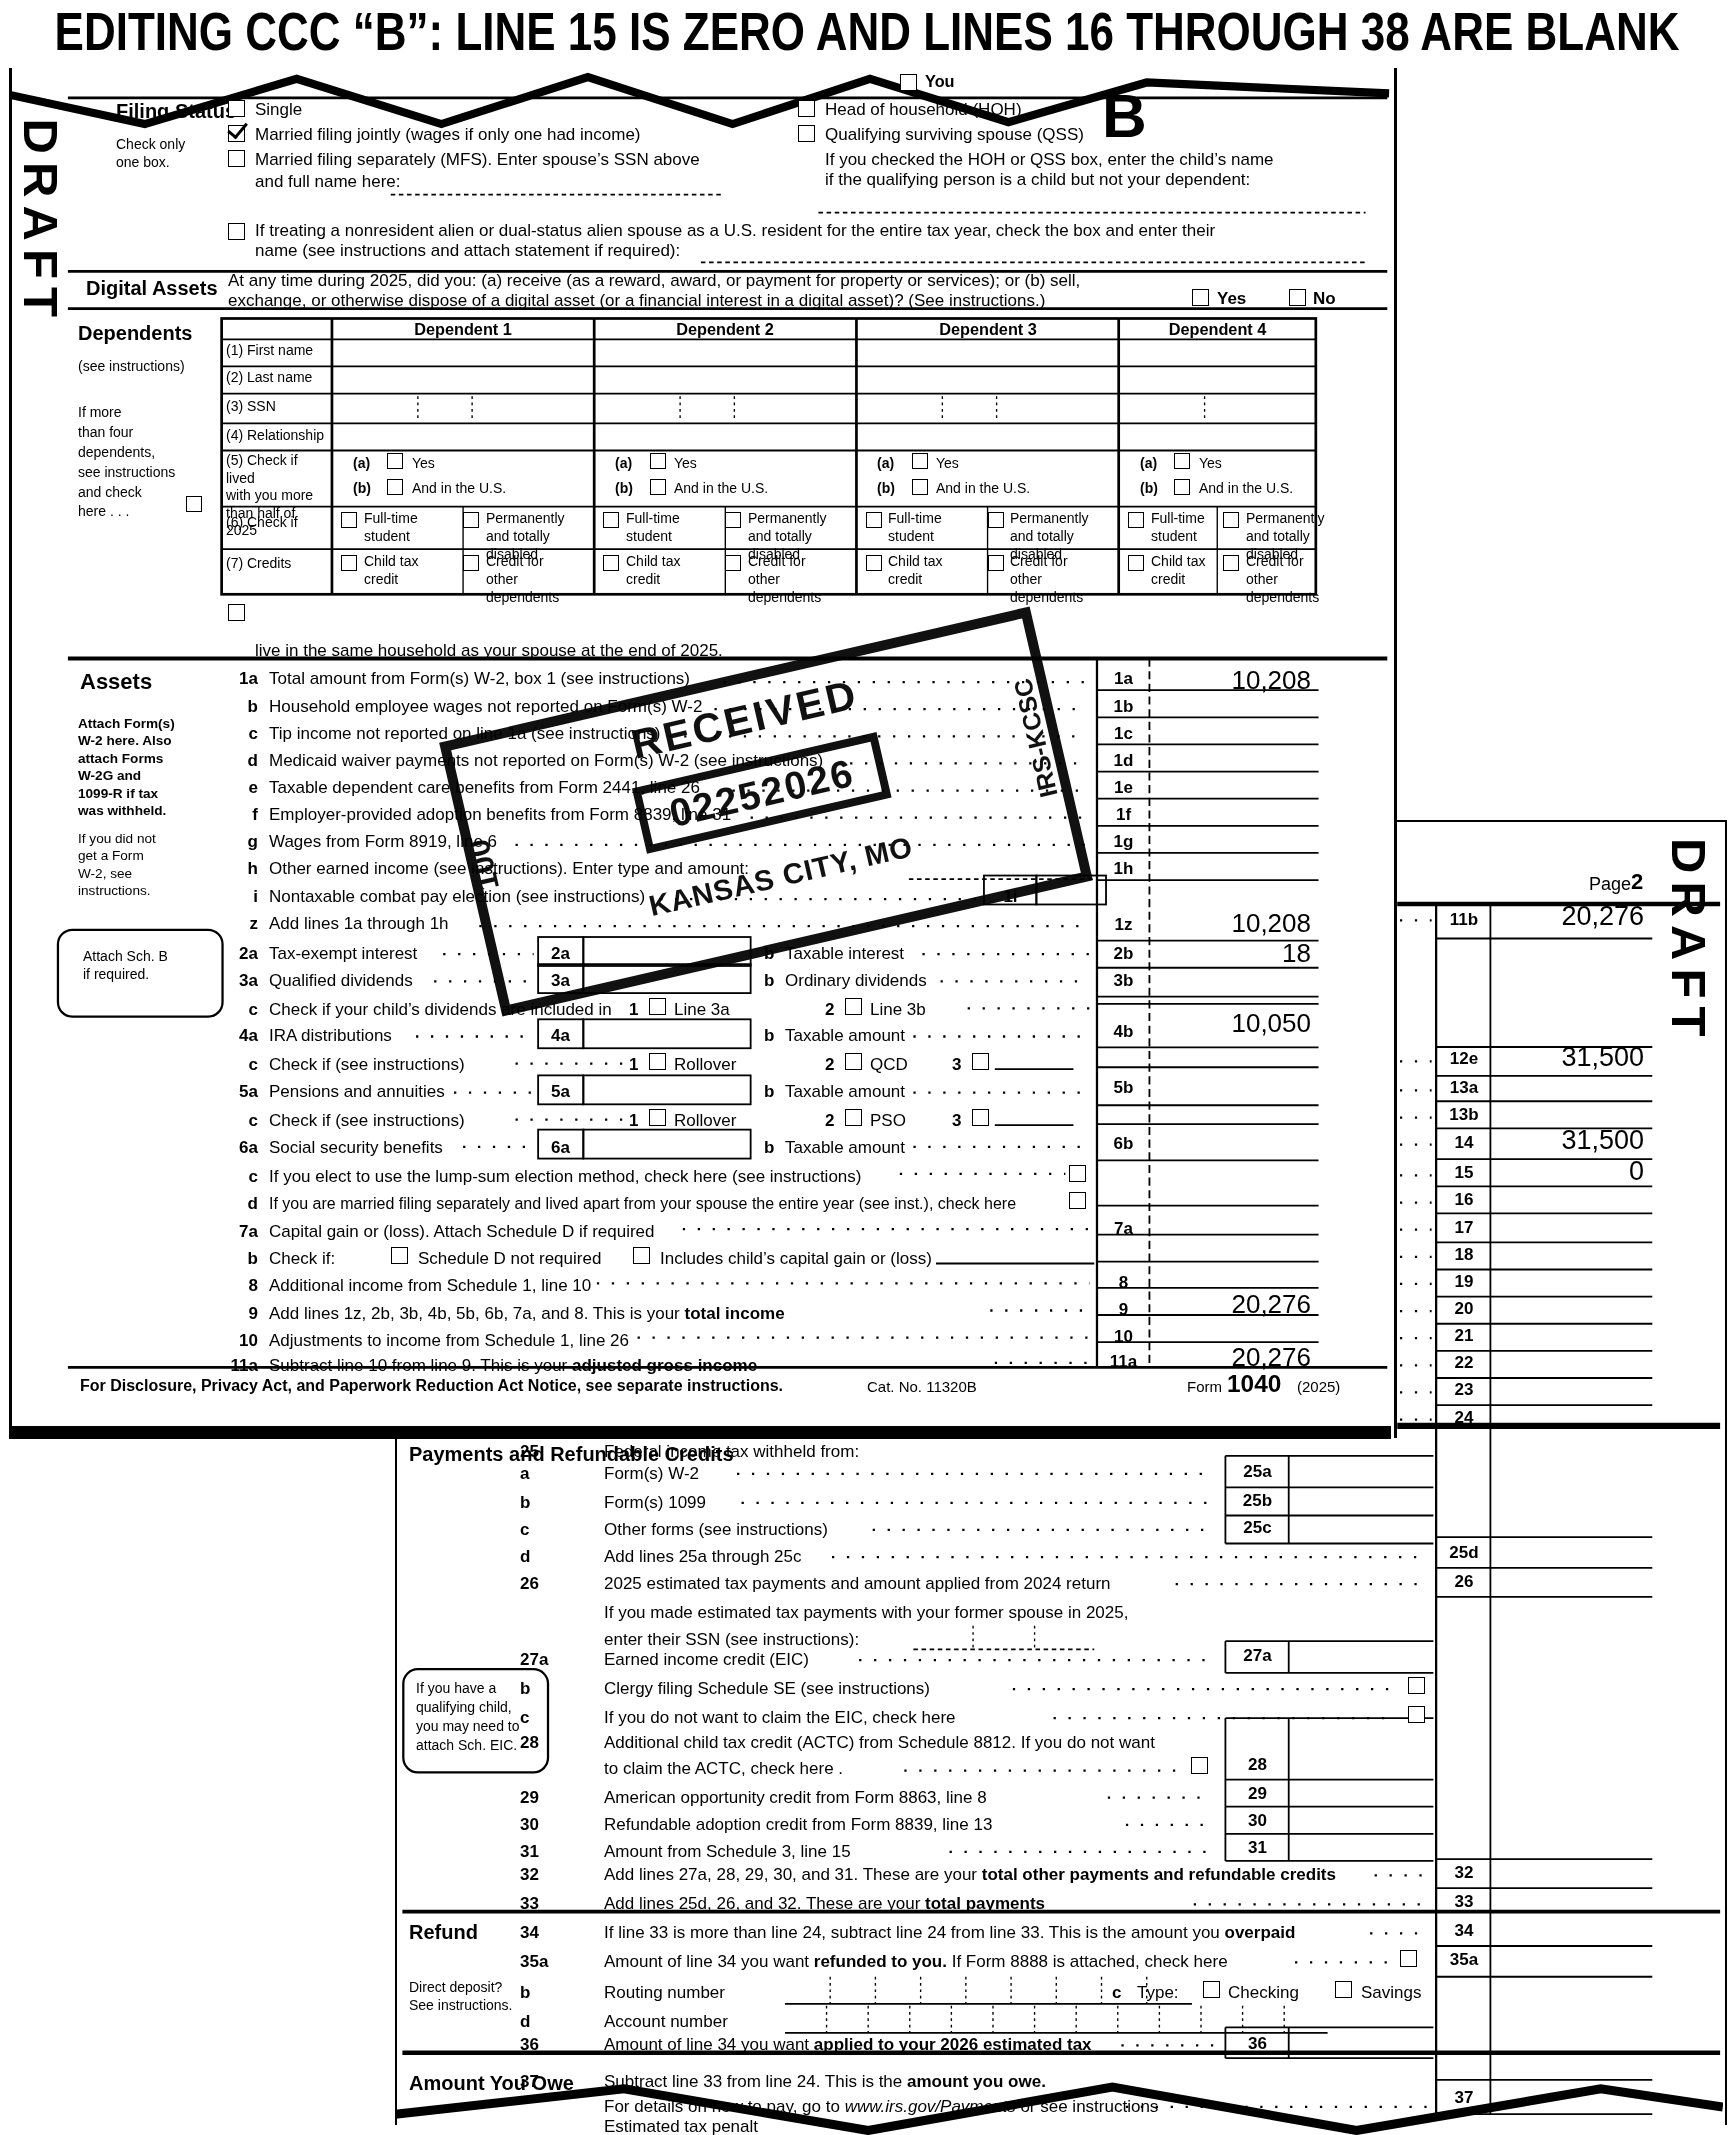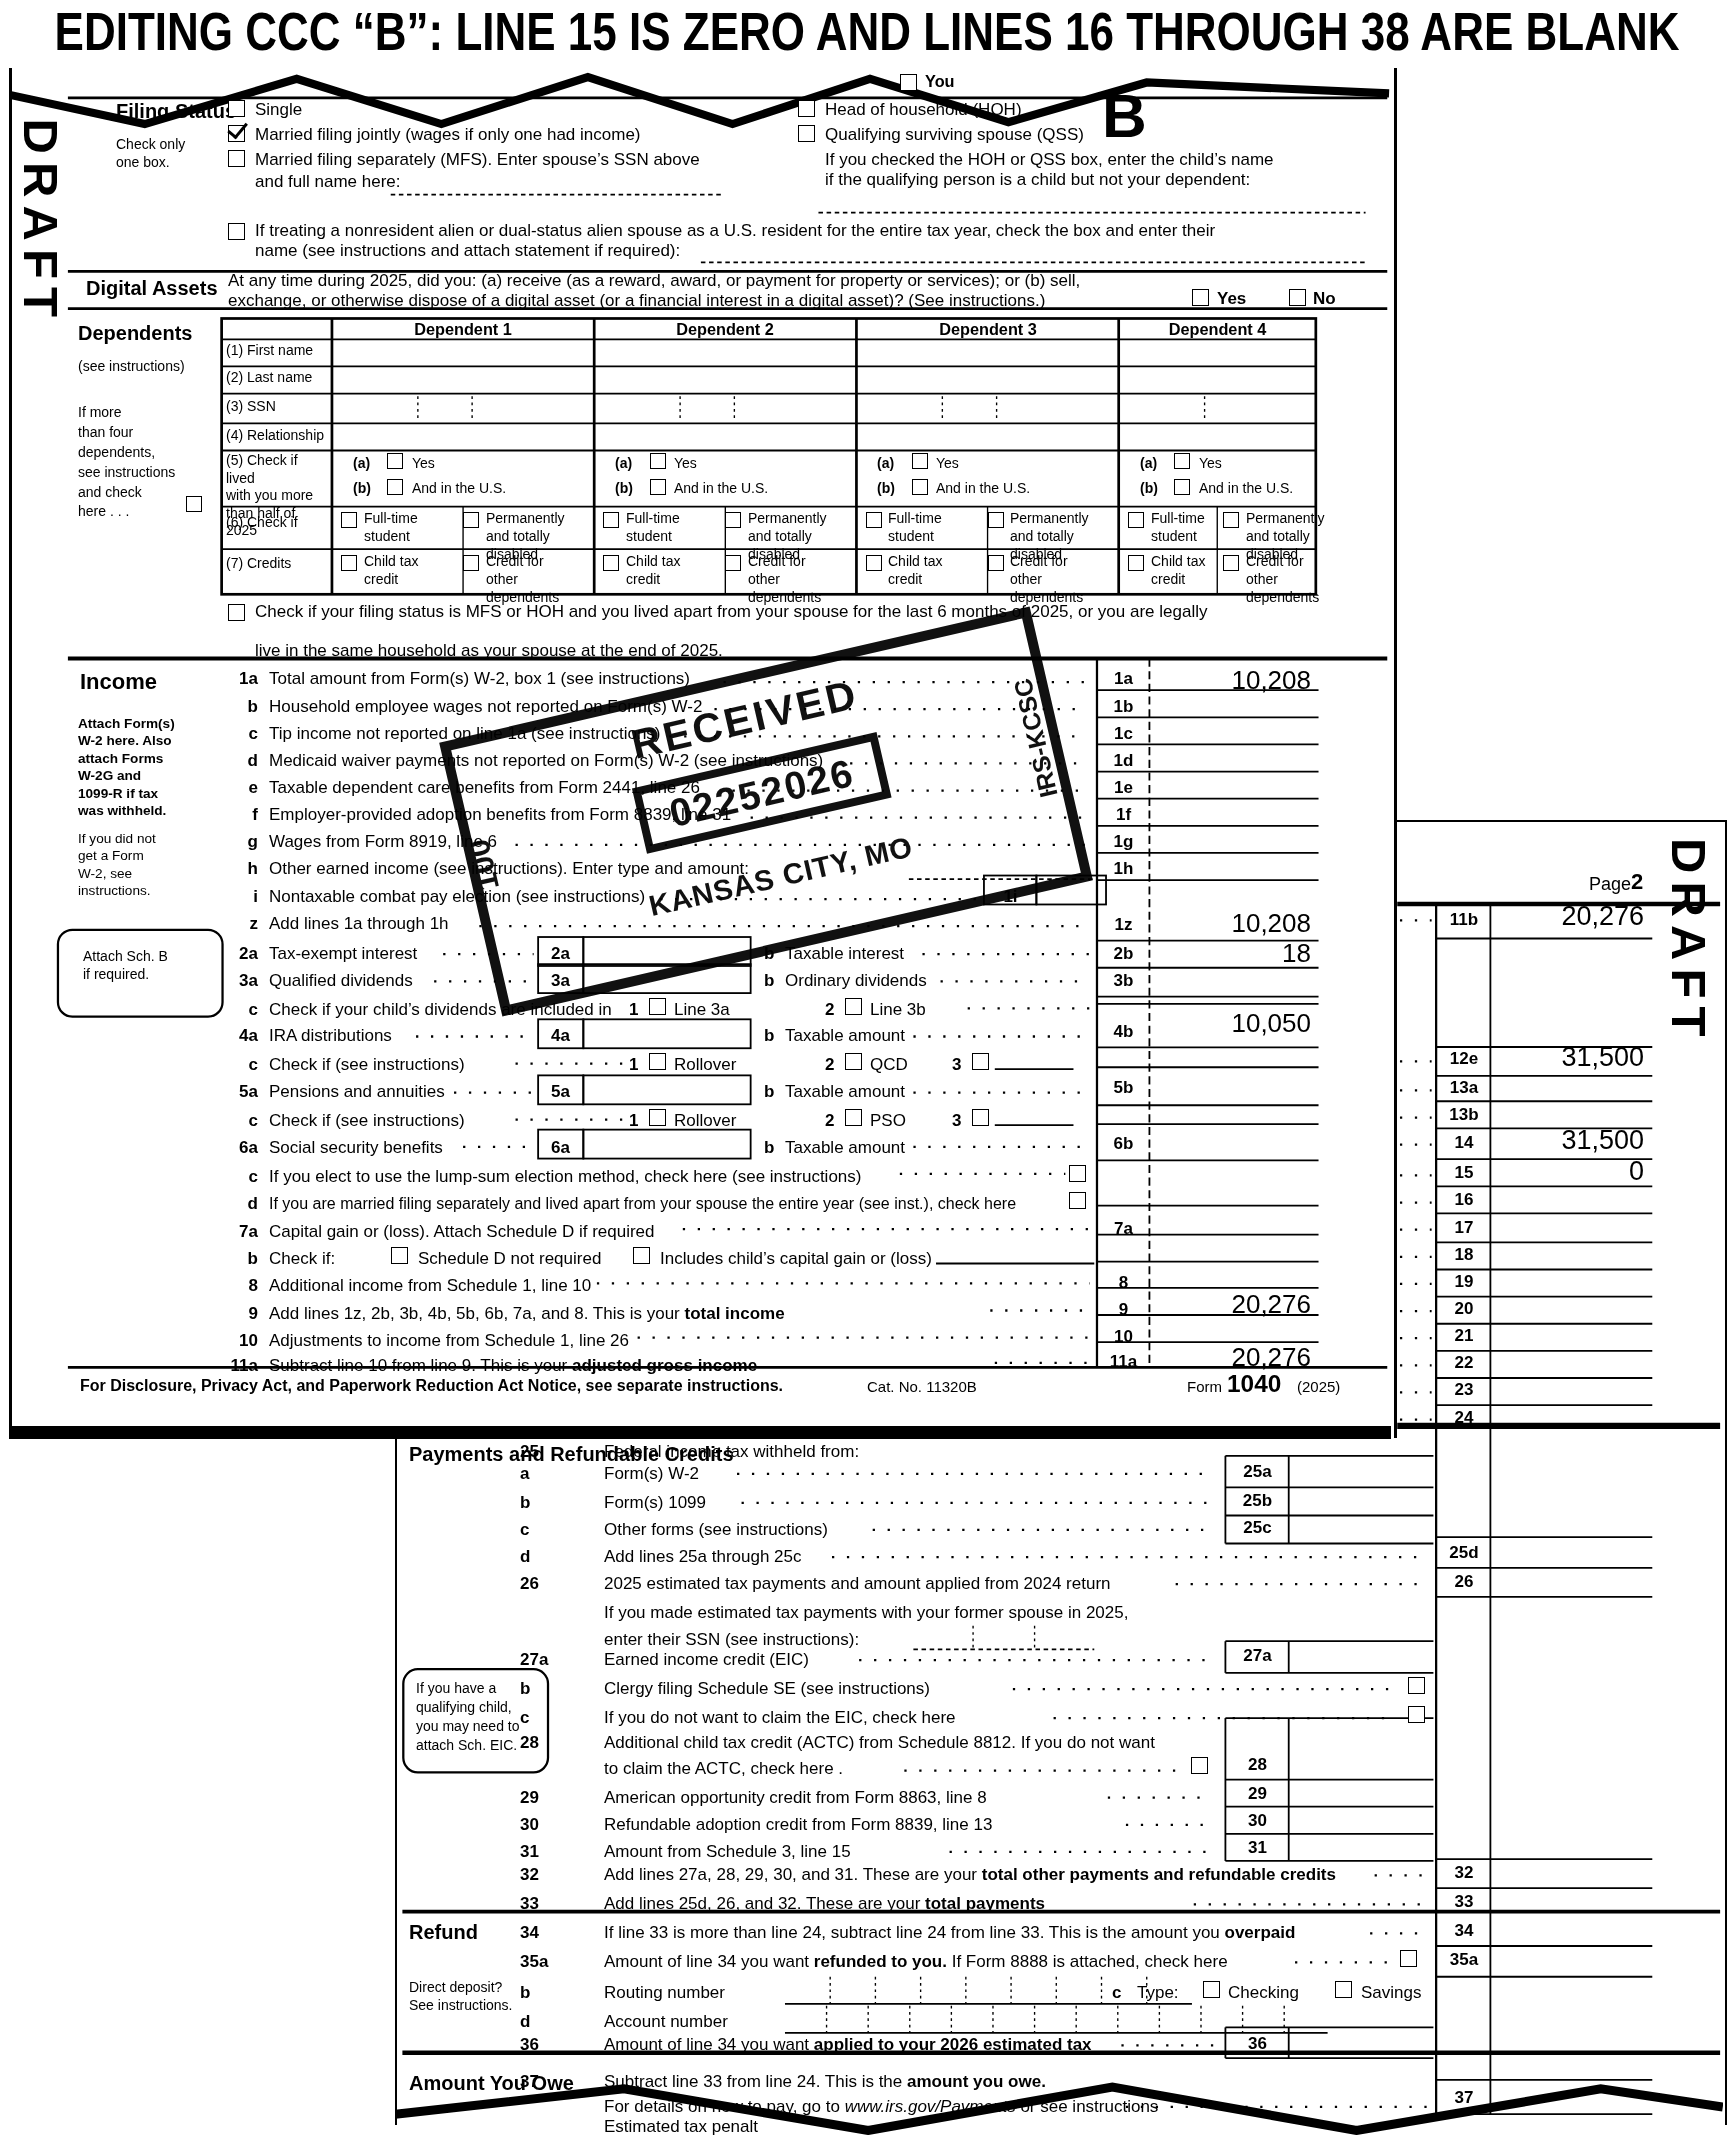--- a/index.html
+++ b/index.html
@@ -545,24 +545,23 @@
 disabled</div>
     <div class="cbs" style="left:1128px;top:555px"></div>
     <div class="sm pre" style="left:1151px;top:553px">Child tax
 credit</div>
     <div class="cbs" style="left:1223px;top:555px"></div>
     <div class="sm pre" style="left:1246px;top:553px">Credit for
 other
 dependents</div>
 
     <div class="cb" style="left:228px;top:604px"></div>
-    <div class="t" style="left:255px;top:602px">Check if your filing status is MFS or HOH and you lived apart from your spouse for the last 6 months of 2025, or you are legally</div>
     <div class="t" style="left:255px;top:641px">live in the same household as your spouse at the end of 2025.</div>
 
-    <div class="h" style="left:80px;top:669px;font-size:22px">Income</div>
+    <div class="h" style="left:80px;top:669px;font-size:22px">Assets</div>
     <div class="sm pre b" style="left:78px;top:715px;font-size:13.6px">Attach Form(s)
 W-2 here. Also
 attach Forms
 W-2G and
 1099-R if tax
 was withheld.</div>
     <div class="sm pre" style="left:78px;top:830px;font-size:13.6px">If you did not
 get a Form
 W-2, see
 instructions.</div>

